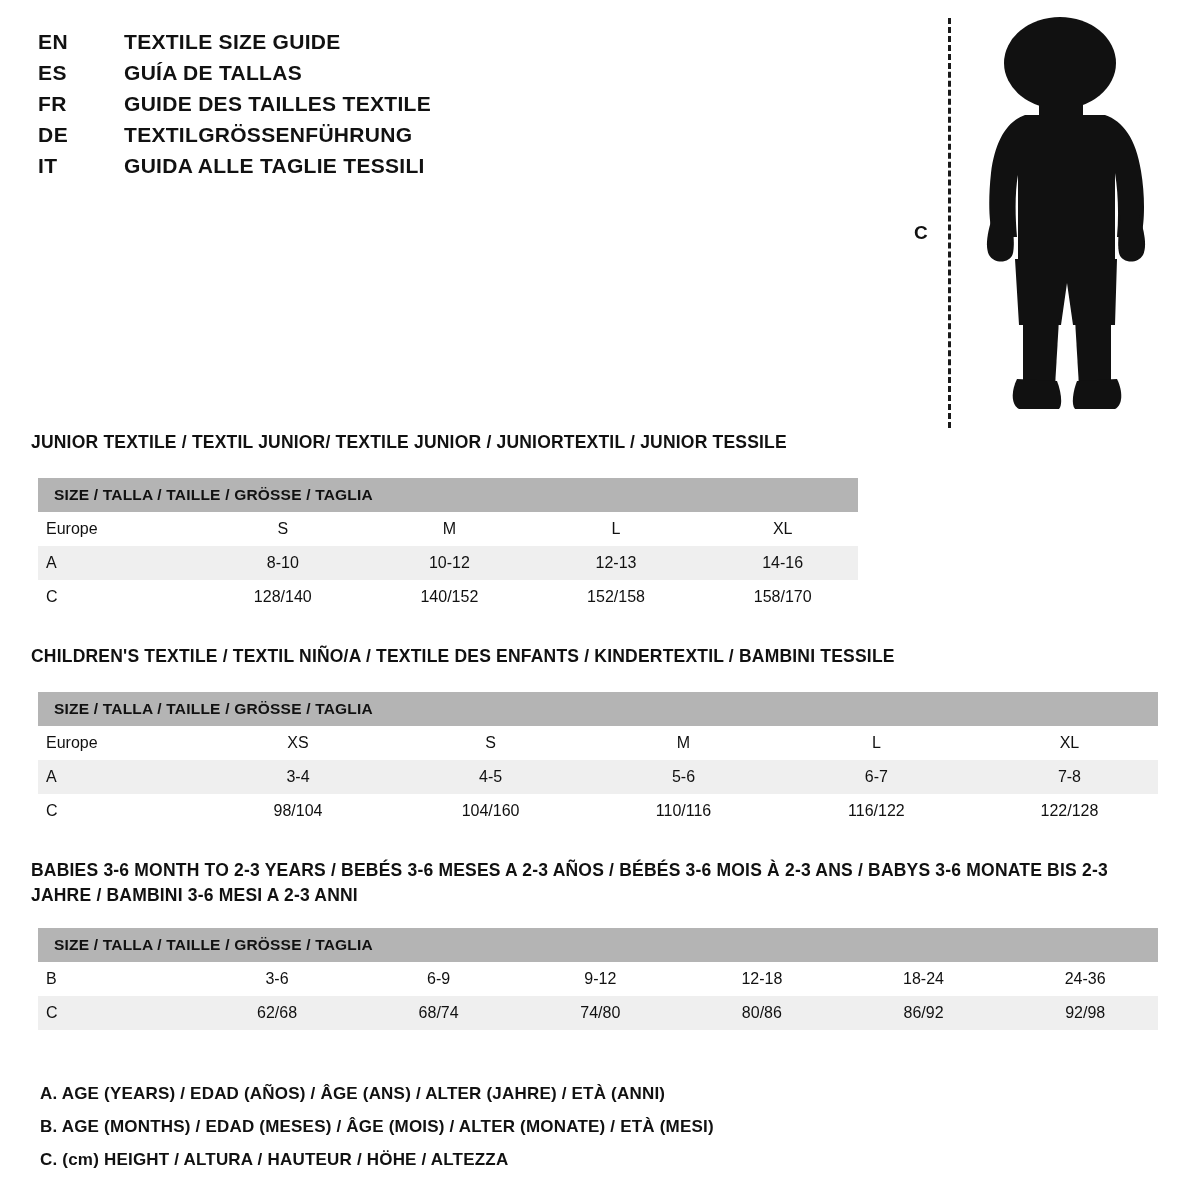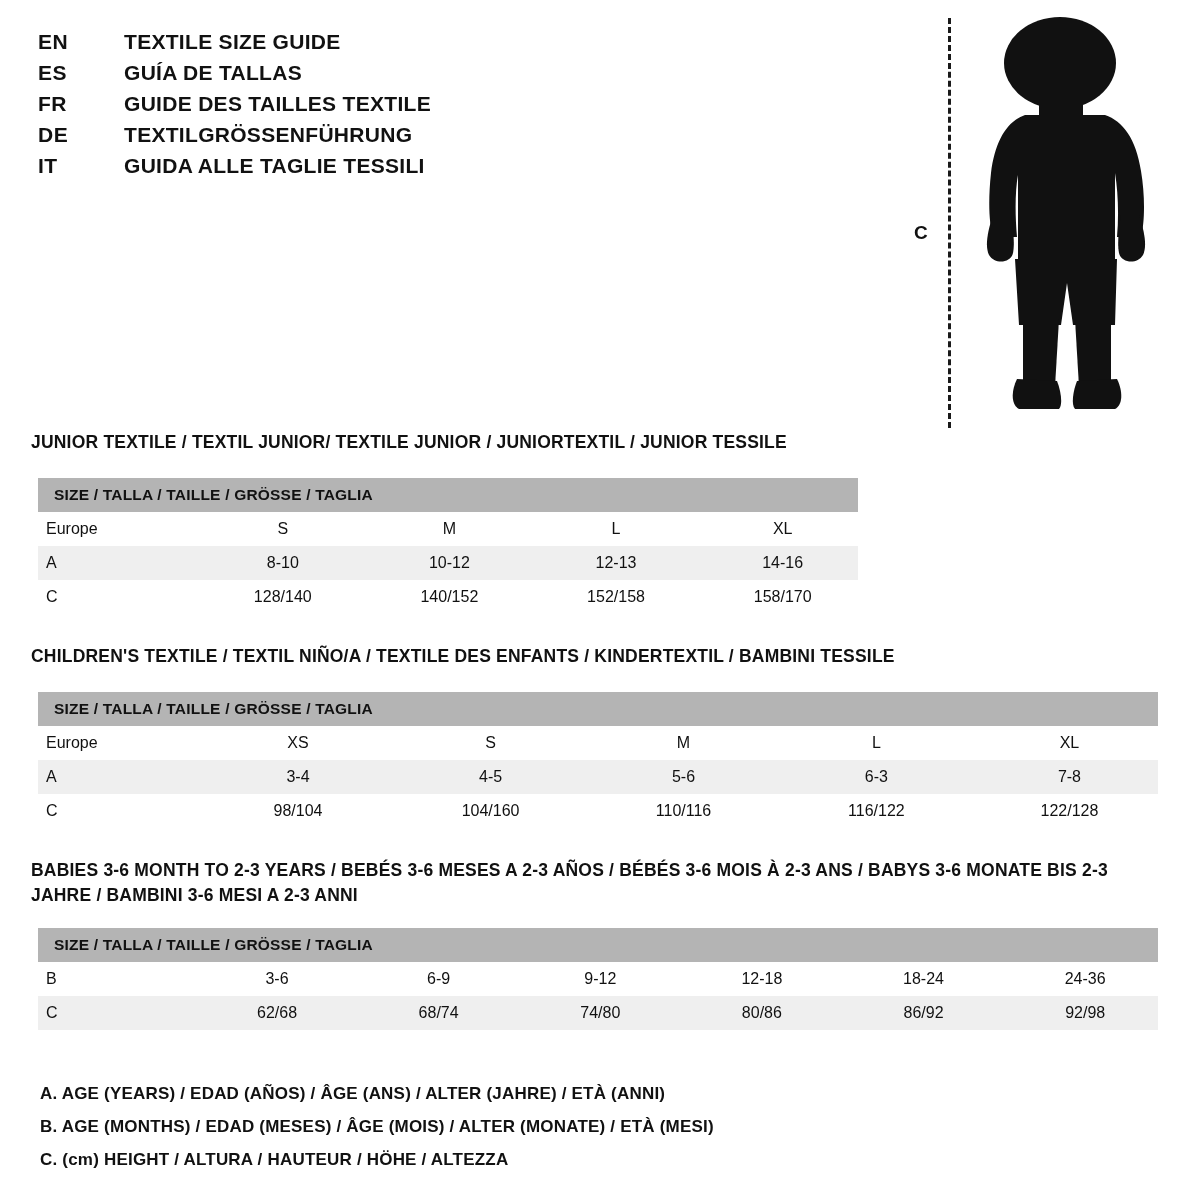--- a/index.html
+++ b/index.html
@@ -234,21 +234,21 @@
     <td class="cell-val" style="width:192px;">S</td>
     <td class="cell-val" style="width:192px;">M</td>
     <td class="cell-val" style="width:192px;">L</td>
     <td class="cell-val" style="width:192px;">XL</td>
   </tr>
   <tr class="row-shade">
     <td class="cell-label">A</td>
     <td class="cell-val">3-4</td>
     <td class="cell-val">4-5</td>
     <td class="cell-val">5-6</td>
-    <td class="cell-val">6-3</td>
+    <td class="cell-val">6-7</td>
     <td class="cell-val">7-8</td>
   </tr>
   <tr class="row-light">
     <td class="cell-label">C</td>
     <td class="cell-val">98/104</td>
     <td class="cell-val">104/160</td>
     <td class="cell-val">110/116</td>
     <td class="cell-val">116/122</td>
     <td class="cell-val">122/128</td>
   </tr>

